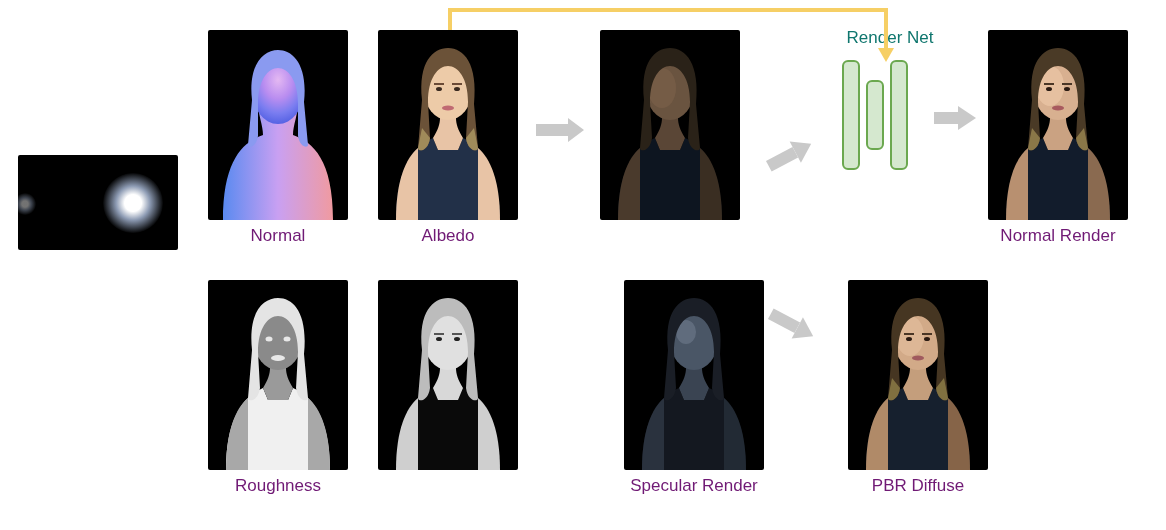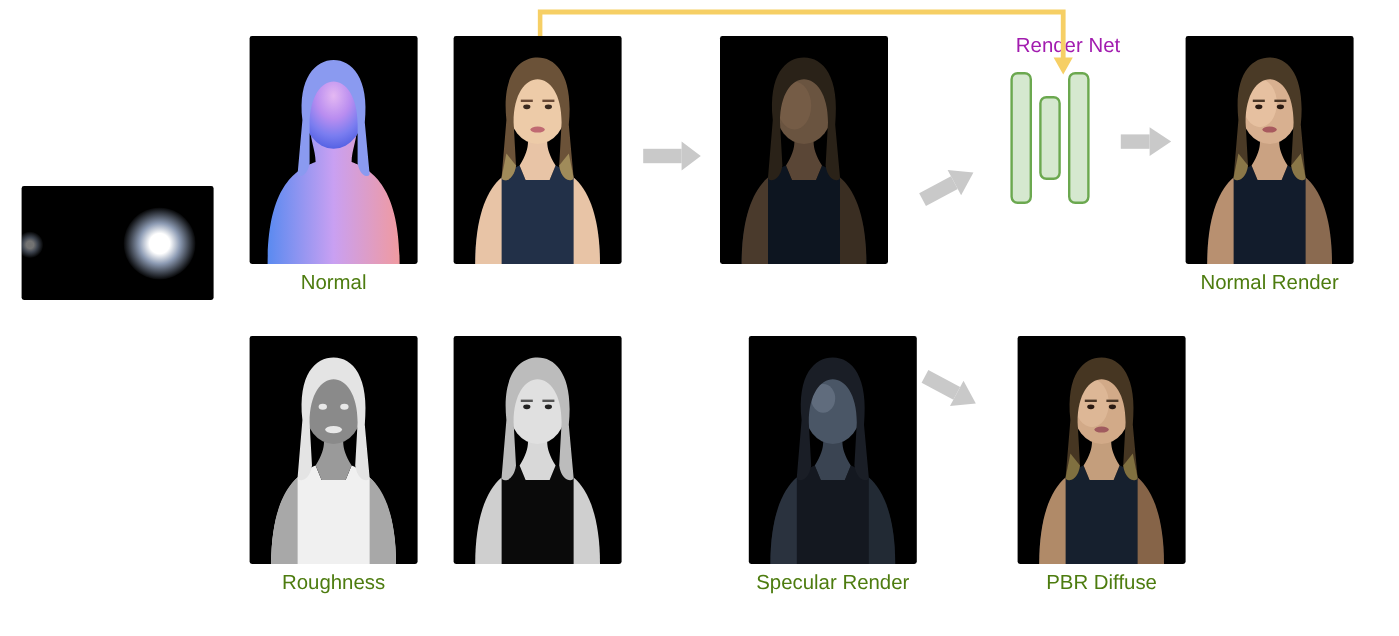--- a/index.html
+++ b/index.html
@@ -22,28 +22,28 @@
     overflow: hidden;
     position: relative;
   }
   .img-box.small {
     width: 160px;
     height: 95px;
   }
   .caption {
     text-align: center;
     font-size: 17px;
-    color: #4d7c0f;
+    color: #701a75;
     margin-top: 6px;
     font-weight: 400;
   }
   .title {
     text-align: center;
     font-size: 17px;
-    color: #a21caf;
+    color: #0f766e;
     margin-bottom: 6px;
     font-weight: 400;
   }
   
   .arrow {
     position: absolute;
   }
   .arrow svg { display:block; }
   
   .rendernet-box {
@@ -127,20 +127,21 @@
       <rect x="56" y="53" width="10" height="2" fill="#6a4a36"></rect>
       <rect x="74" y="53" width="10" height="2" fill="#6a4a36"></rect>
       <ellipse cx="61" cy="59" rx="3" ry="2" fill="#3a2a20"></ellipse>
       <ellipse cx="79" cy="59" rx="3" ry="2" fill="#3a2a20"></ellipse>
 
       <path d="M44,70 C40,32 55,18 70,18 C86,18 100,34 96,74 L100,118 C100,122 90,122 88,108 L90,72 C90,48 80,36 70,36 C60,36 50,48 50,72 L52,108 C50,122 40,122 40,118 Z" fill="#6b5238"></path>
       <path d="M44,98 L40,118 C40,122 50,122 52,108 Z" fill="#a08b5a"></path>
       <path d="M96,98 L100,118 C100,122 90,122 88,108 Z" fill="#a08b5a"></path>
     </svg>
   </div>
+  <div class="caption">Albedo</div>
 </div>
 
 <div class="panel" style="left:600px; top:30px;">
   <div class="img-box">
     <svg class="silhouette" width="140" height="190" viewBox="0 0 140 190">
       <path d="M18,190 C18,135 38,115 55,108 L60,120 L80,120 L85,108 C102,115 122,135 122,190 Z" fill="#0d1520"></path>
       <path d="M55,108 C60,100 62,94 62,88 L78,88 C78,94 80,100 85,108 L80,120 L60,120 Z" fill="#5a4636"></path>
       <path d="M18,190 C18,150 28,128 40,118 L40,190 Z" fill="#4a3a2c"></path>
       <path d="M122,190 C122,150 112,128 100,118 L100,190 Z" fill="#3a2e22"></path>
       <ellipse cx="70" cy="60" rx="24" ry="30" fill="#6a5440"></ellipse>

